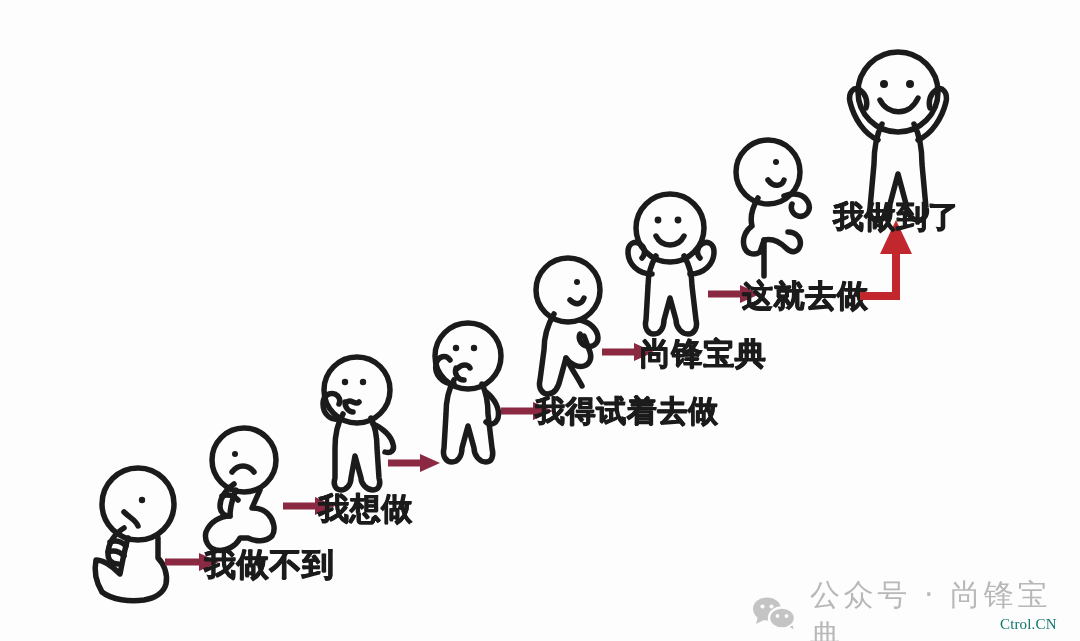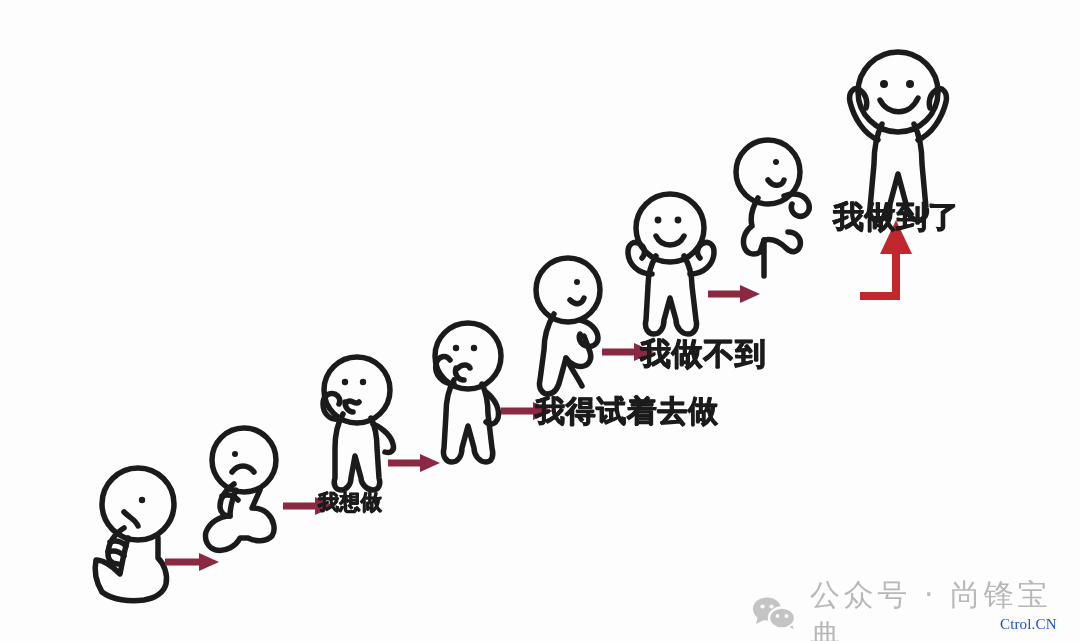--- a/index.html
+++ b/index.html
@@ -42,21 +42,21 @@
   }
   .wm-text {
     color: #b8b8b8;
     font-size: 30px;
     letter-spacing: 0.12em;
     font-family: "DejaVu Sans", "Liberation Sans", sans-serif;
     font-weight: 400;
   }
   .credit {
     position: absolute;
-    color: #1d4ed8;
+    color: #0f766e;
     font-size: 15px;
     font-family: "Liberation Serif", "DejaVu Serif", serif;
     letter-spacing: 0.01em;
   }
 </style>
 </head>
 <body>
 
 <div id="canvas">
 
@@ -81,20 +81,21 @@
 
   <div class="arrow" style="left:165px; top:551px;">
     <svg width="54" height="22" viewBox="0 0 54 22">
       <g>
         <rect x="0" y="7.5" width="38" height="7" fill="#8b2942"></rect>
         <polygon points="34,2 54,11 34,20" fill="#8b2942"></polygon>
       </g>
     </svg>
   </div>
 
+  <div class="label" style="left:204px; top:543px; font-size:32px;">我做不到</div>
 
   <div class="stage" style="left:190px; top:420px;">
     <svg class="figure-svg" width="110" height="135" viewBox="0 0 110 135">
       <g fill="none" stroke="#1b1b1b" stroke-width="5.5" stroke-linecap="round" stroke-linejoin="round">
 
         <circle cx="54" cy="40" r="32"></circle>
 
         <path d="M46 70 C42 80 40 88 40 96 C30 96 20 102 16 112 C14 120 18 128 26 130 C36 132 46 126 50 118 L58 118 C66 122 76 122 82 116 C86 110 84 100 78 94 C74 90 68 88 62 88 L70 70"></path>
 
         <path d="M44 64 C36 70 30 78 30 86 C30 92 34 96 40 96"></path>
@@ -107,21 +108,21 @@
     </svg>
   </div>
 
   <div class="arrow" style="left:283px; top:495px;">
     <svg width="52" height="22" viewBox="0 0 52 22">
       <rect x="0" y="7.5" width="36" height="7" fill="#8b2942"></rect>
       <polygon points="32,2 52,11 32,20" fill="#8b2942"></polygon>
     </svg>
   </div>
 
-  <div class="label" style="left:318px; top:488px; font-size:21px;">我想做</div>
+  <div class="label" style="left:318px; top:488px; font-size:31px;">我想做</div>
 
   <div class="stage" style="left:305px; top:352px;">
     <svg class="figure-svg" width="115" height="145" viewBox="0 0 115 145">
       <g fill="none" stroke="#1b1b1b" stroke-width="5.5" stroke-linecap="round" stroke-linejoin="round">
 
         <circle cx="52" cy="38" r="33"></circle>
 
         <path d="M38 62 C32 72 30 84 30 96 L30 126 C28 132 30 138 36 138 C42 138 46 132 46 126 L50 104 L56 126 C56 132 62 138 68 138 C74 138 76 132 74 126 L72 96 C72 84 70 74 66 66"></path>
 
         <path d="M68 72 C78 76 86 84 88 92 C90 98 86 102 80 100"></path>
@@ -193,21 +194,21 @@
     </svg>
   </div>
 
   <div class="arrow" style="left:602px; top:341px;">
     <svg width="52" height="22" viewBox="0 0 52 22">
       <rect x="0" y="7.5" width="36" height="7" fill="#8b2942"></rect>
       <polygon points="32,2 52,11 32,20" fill="#8b2942"></polygon>
     </svg>
   </div>
 
-  <div class="label" style="left:640px; top:333px; font-size:31px;">我做不到</div>
+  <div class="label" style="left:640px; top:333px; font-size:31px;">尚锋宝典</div>
 
   <div class="stage" style="left:612px; top:186px;">
     <svg class="figure-svg" width="120" height="150" viewBox="0 0 120 150">
       <g fill="none" stroke="#1b1b1b" stroke-width="5.5" stroke-linecap="round" stroke-linejoin="round">
 
         <circle cx="58" cy="42" r="34"></circle>
 
         <path d="M44 70 C38 80 36 90 36 100 L34 134 C32 142 36 148 42 148 C48 148 52 142 52 134 L58 112 L64 134 C64 142 70 148 76 148 C82 148 86 142 84 134 L80 100 C80 90 78 80 72 70"></path>
 
         <path d="M40 88 C26 88 16 78 16 66 C16 58 22 54 28 58 C33 61 34 68 30 72"></path>
@@ -222,20 +223,21 @@
     </svg>
   </div>
 
   <div class="arrow" style="left:708px; top:283px;">
     <svg width="52" height="22" viewBox="0 0 52 22">
       <rect x="0" y="7.5" width="36" height="7" fill="#8b2942"></rect>
       <polygon points="32,2 52,11 32,20" fill="#8b2942"></polygon>
     </svg>
   </div>
 
+  <div class="label" style="left:742px; top:275px; font-size:31px;">这就去做</div>
 
   <div class="stage" style="left:722px; top:134px;">
     <svg class="figure-svg" width="110" height="150" viewBox="0 0 110 150">
       <g fill="none" stroke="#1b1b1b" stroke-width="5.5" stroke-linecap="round" stroke-linejoin="round">
 
         <circle cx="46" cy="38" r="32"></circle>
 
         <path d="M36 64 C30 74 28 84 30 92 C24 96 20 104 22 112 C24 120 32 122 38 118 L42 106 L42 142"></path>
         <path d="M42 106 C50 104 58 108 64 114 C70 120 76 118 78 112 C80 104 74 98 66 98"></path>
 

